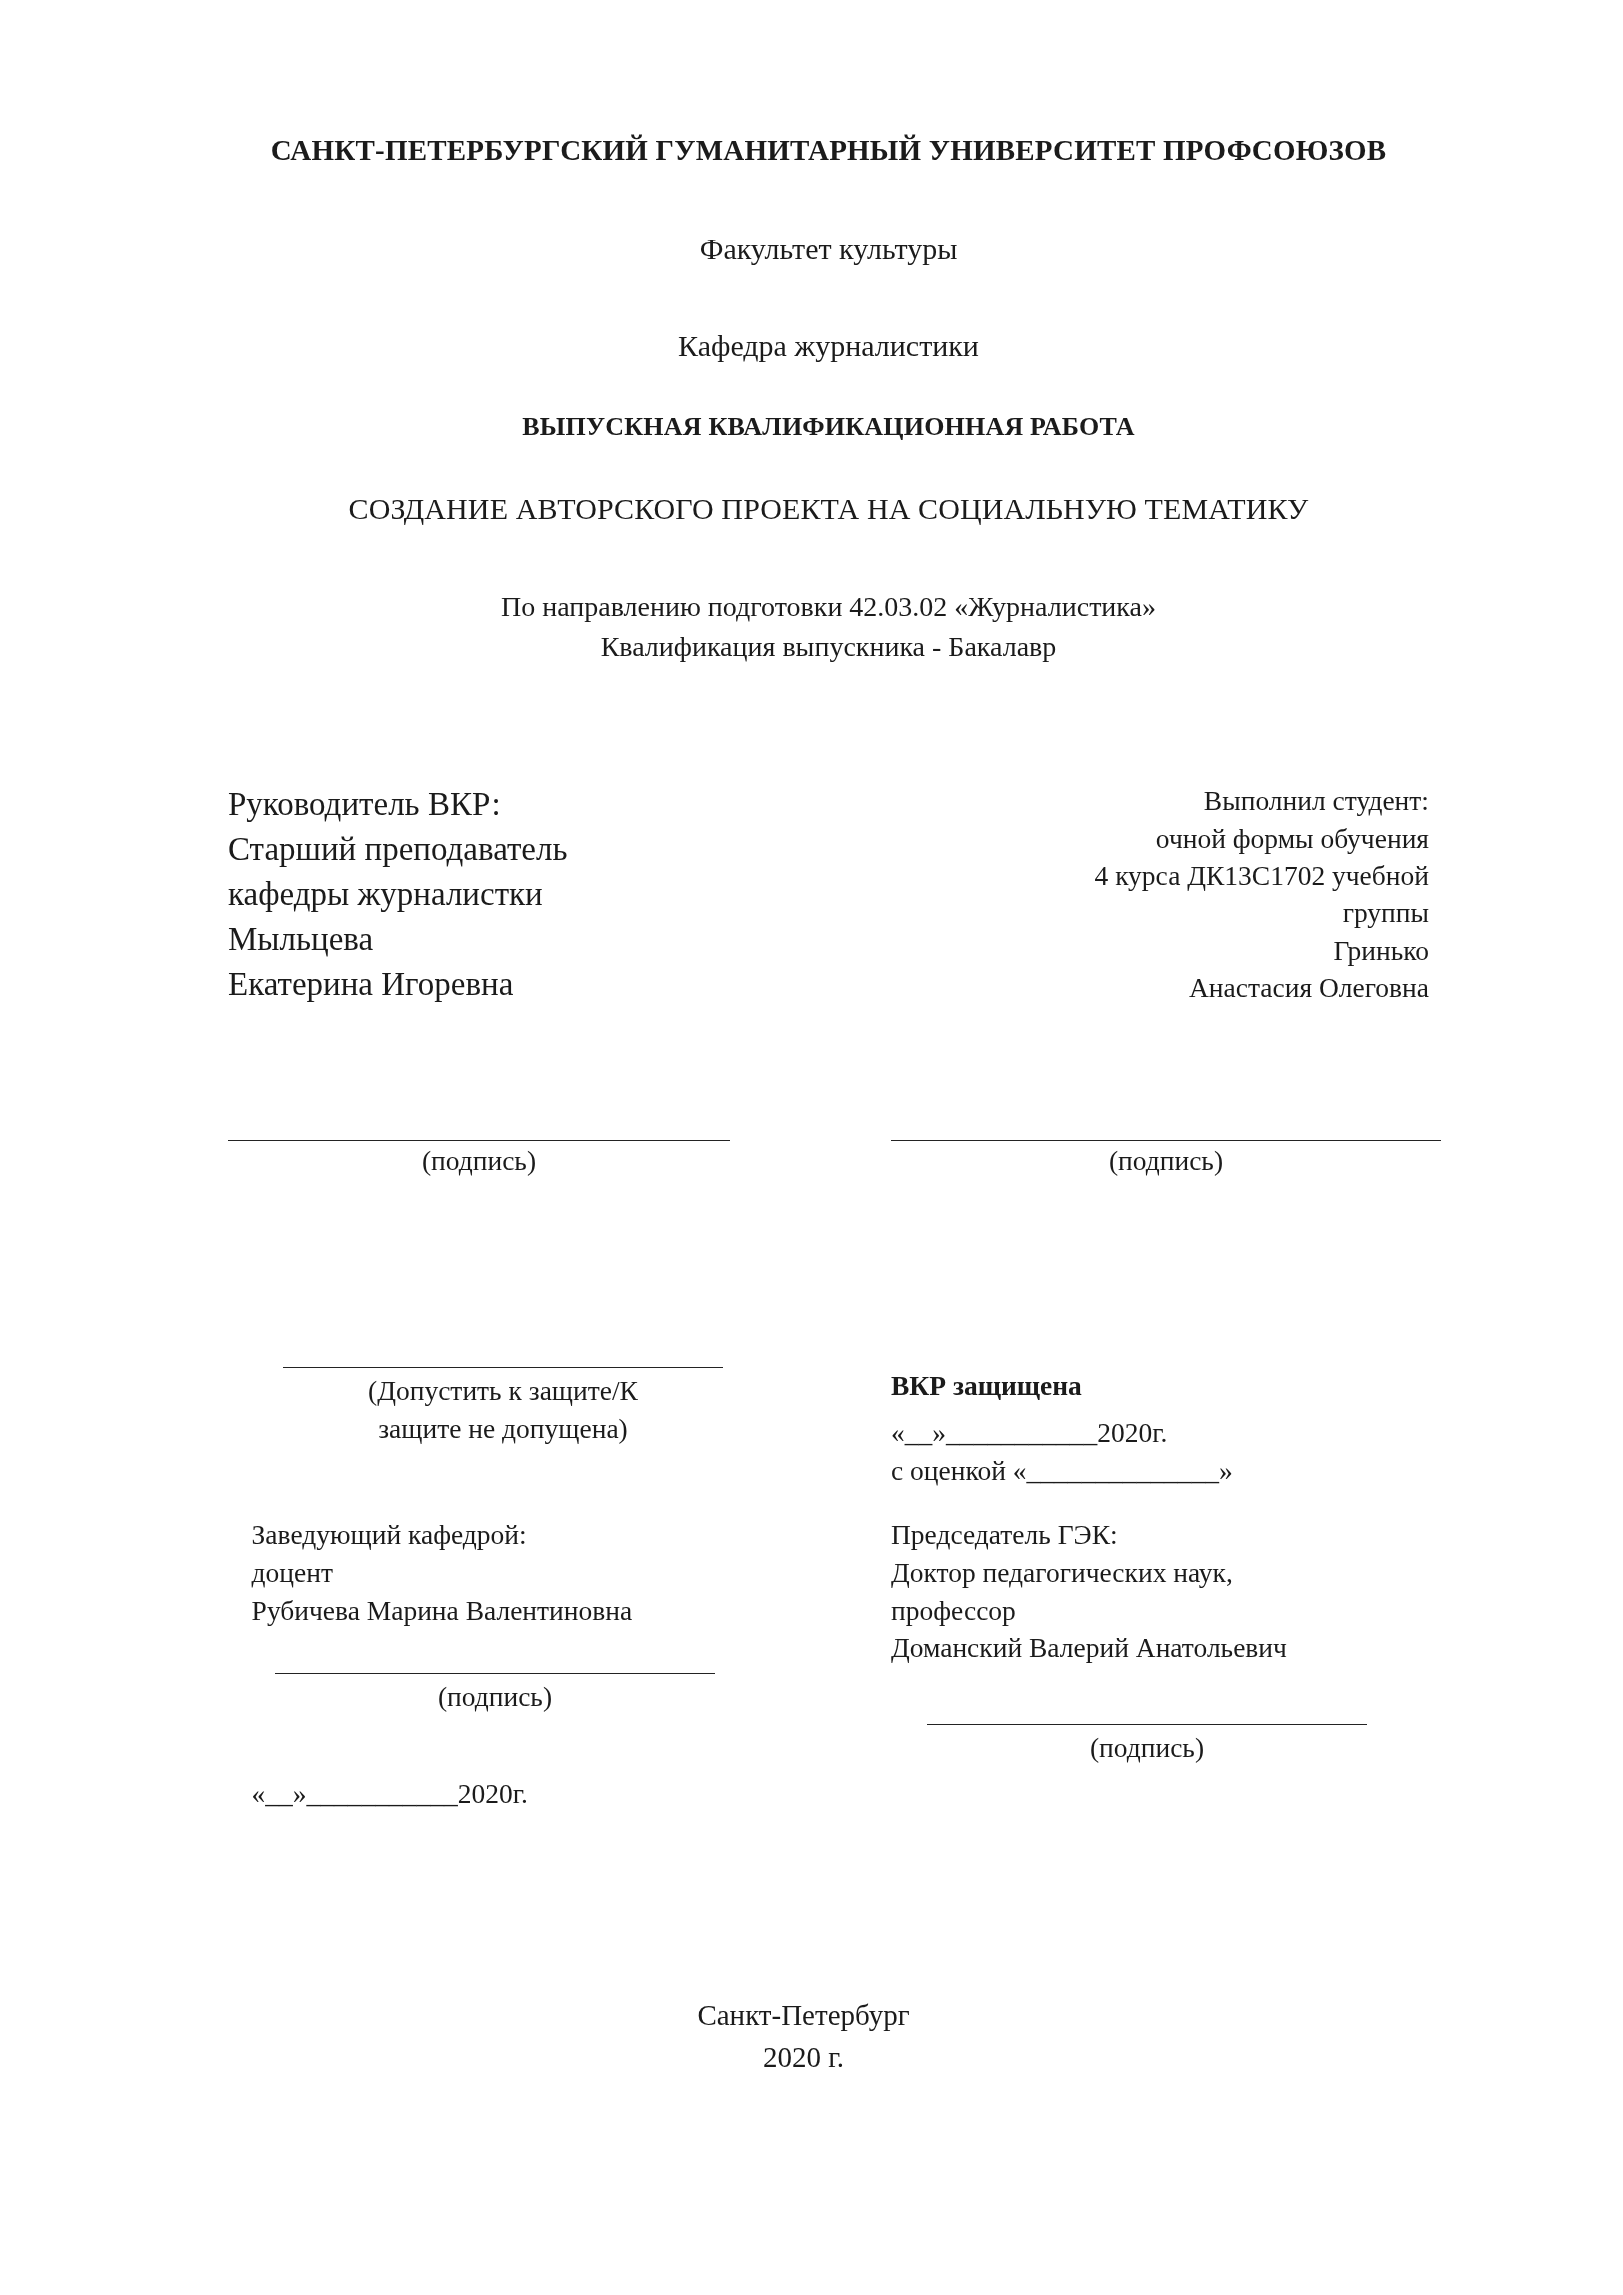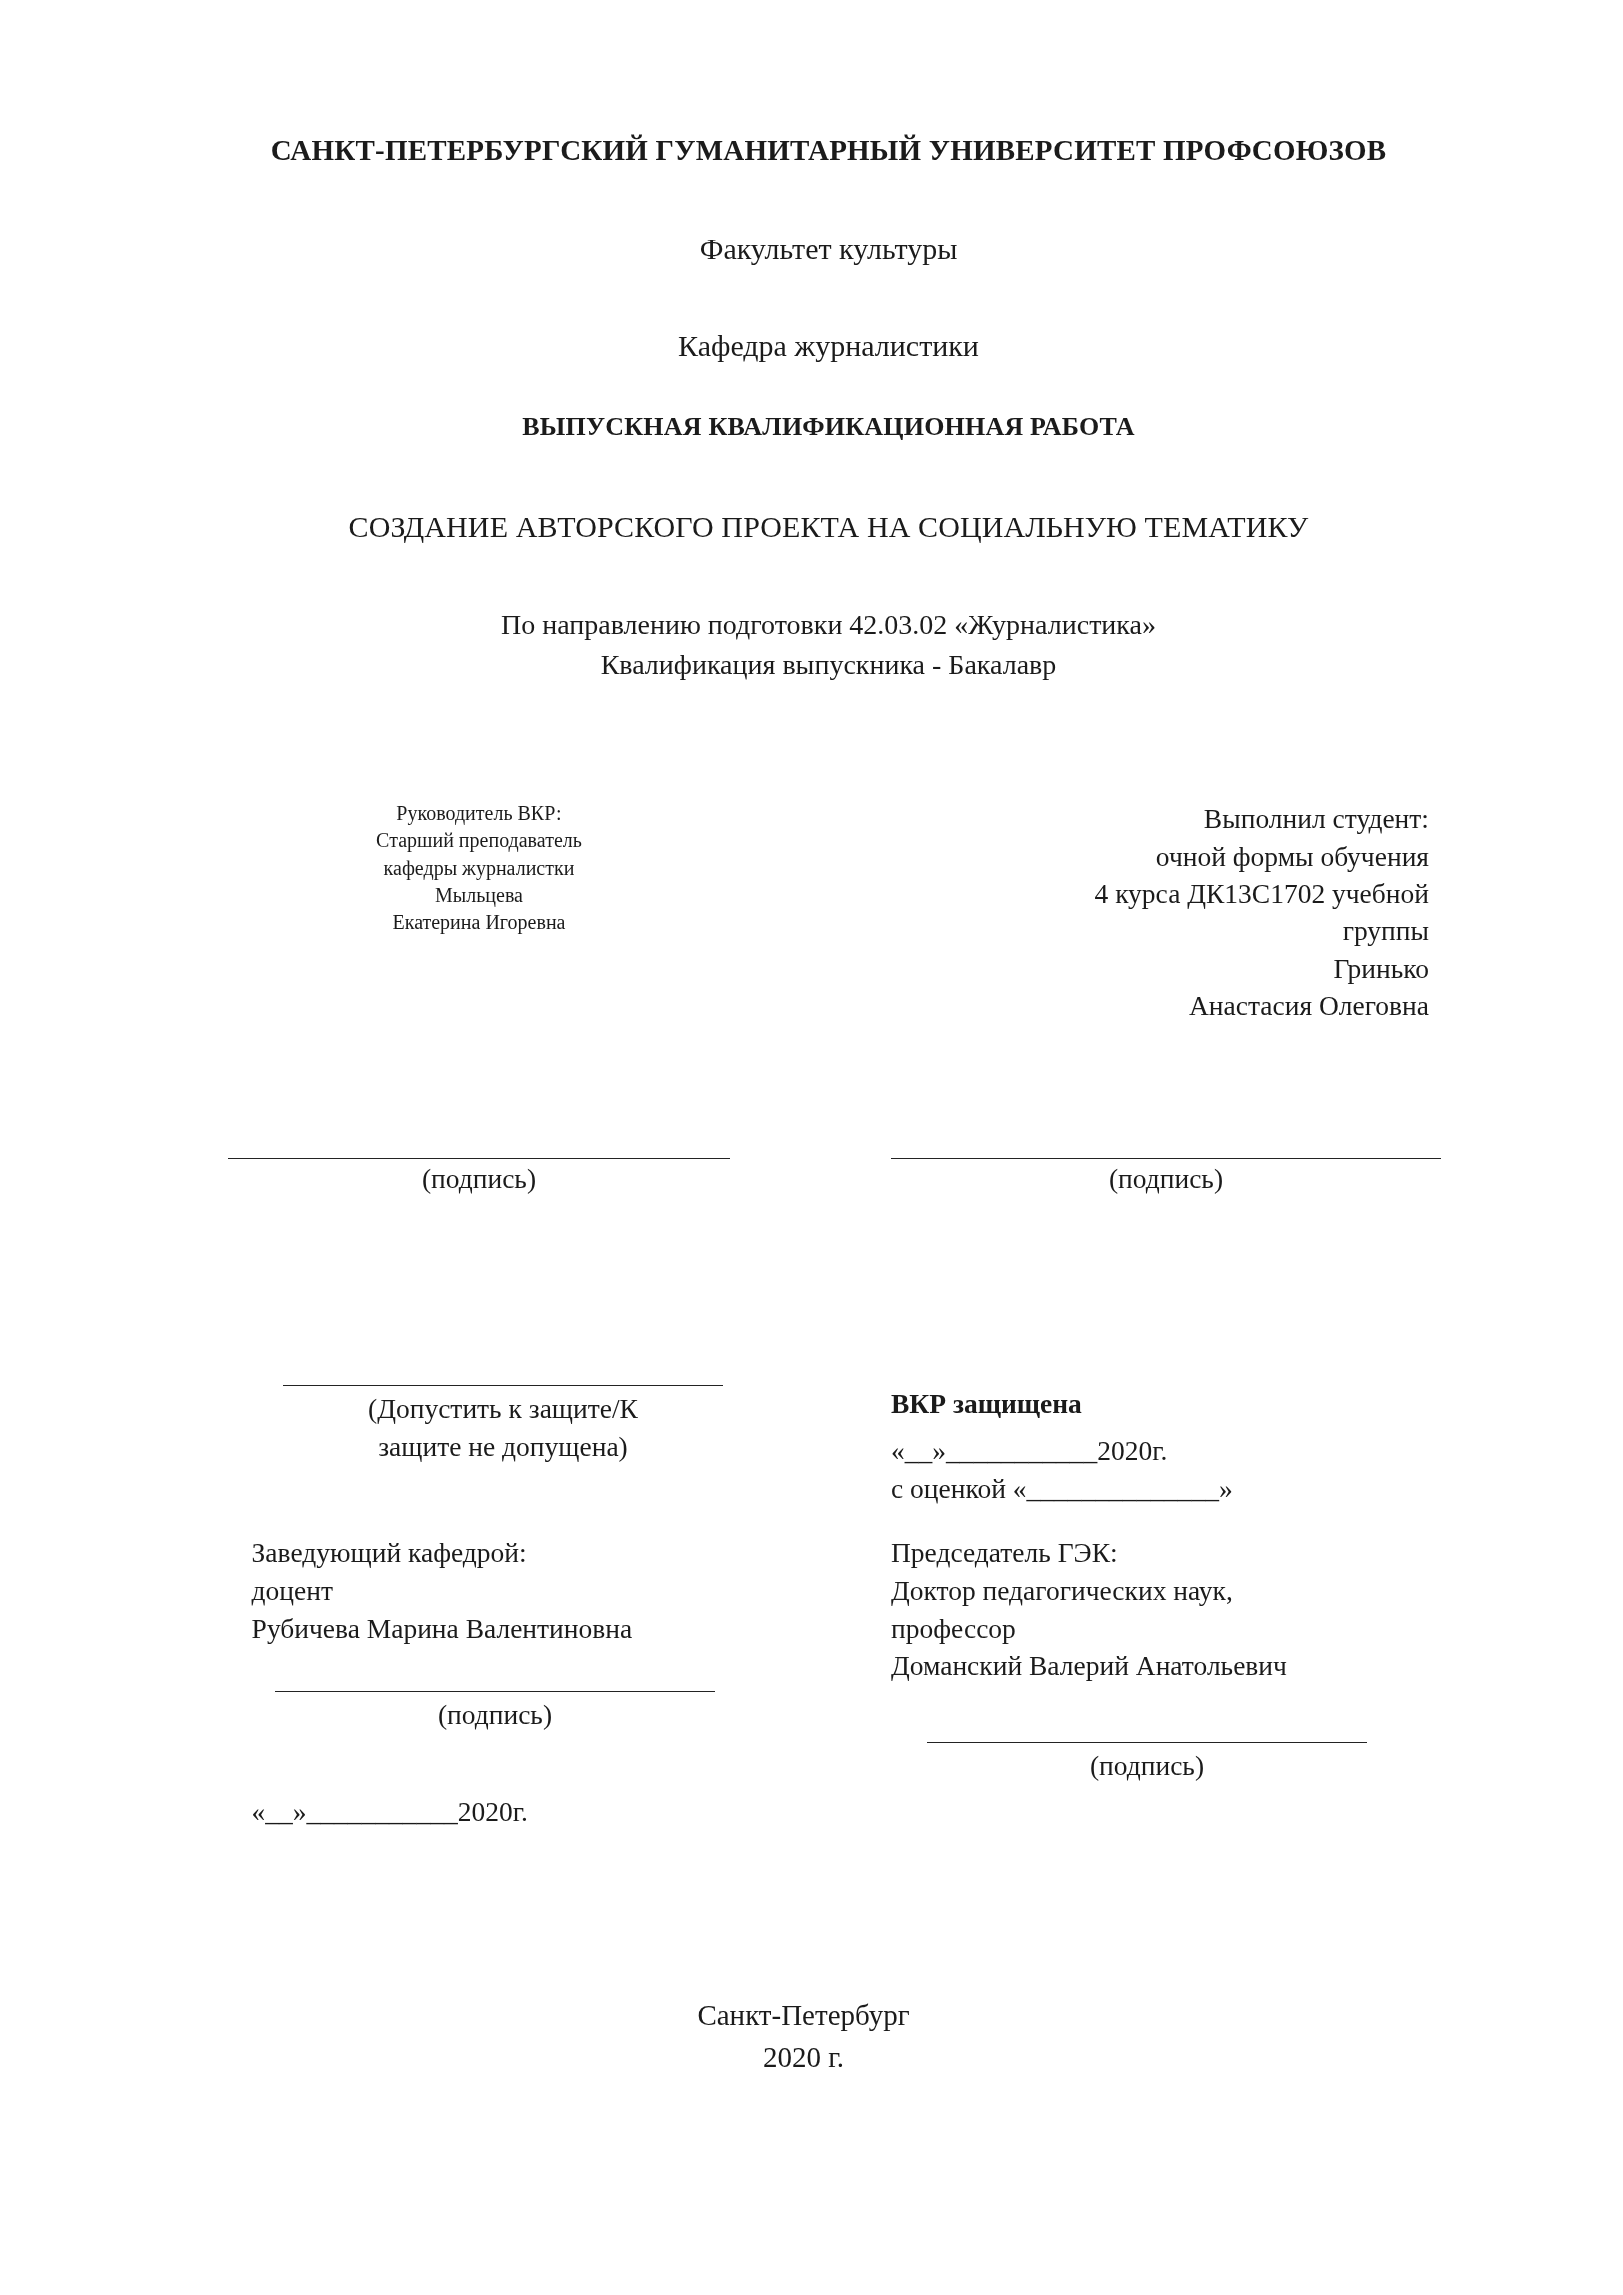--- a/index.html
+++ b/index.html
@@ -48,42 +48,42 @@
   .work-type {
     text-align: center;
     font-weight: bold;
     font-size: 26px;
     margin-top: 49px;
     letter-spacing: 0.2px;
   }
   .work-title {
     text-align: center;
     font-size: 30px;
-    margin-top: 68px;
+    margin-top: 50px;
     letter-spacing: 0.1px;
   }
   .direction {
     text-align: center;
     font-size: 28px;
     margin-top: 61px;
     line-height: 1.42;
   }
 
   
   .cols {
     position: relative;
     margin-top: 116px;
     display: flex;
     justify-content: space-between;
   }
   .col-left {
     width: 502px;
-    font-size: 20px;
+    font-size: 33px;
     line-height: 1.36;
-    text-align: center;
+    text-align: left;
   }
   .col-right {
     width: 502px;
     font-size: 27.5px;
     line-height: 1.36;
     text-align: right;
   }
   .line-row {
     white-space: pre-wrap;
   }

